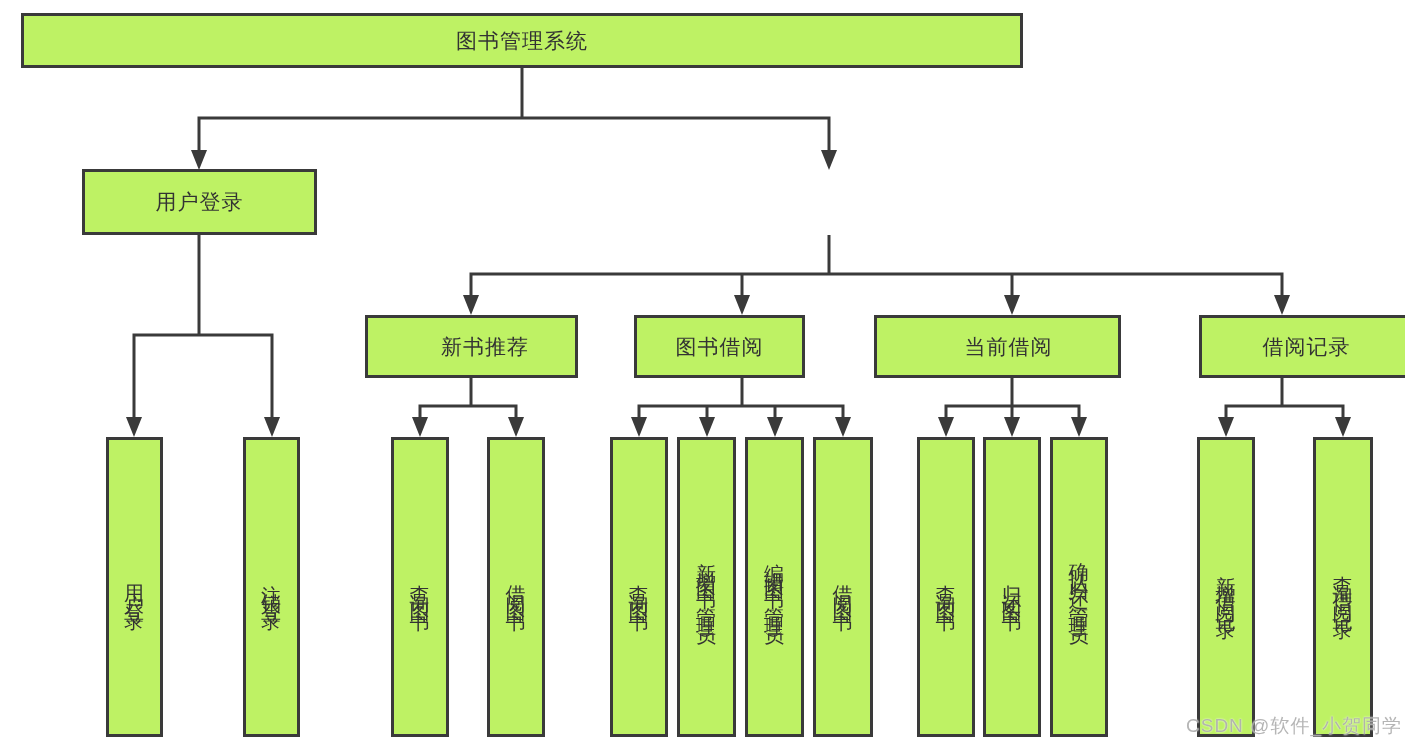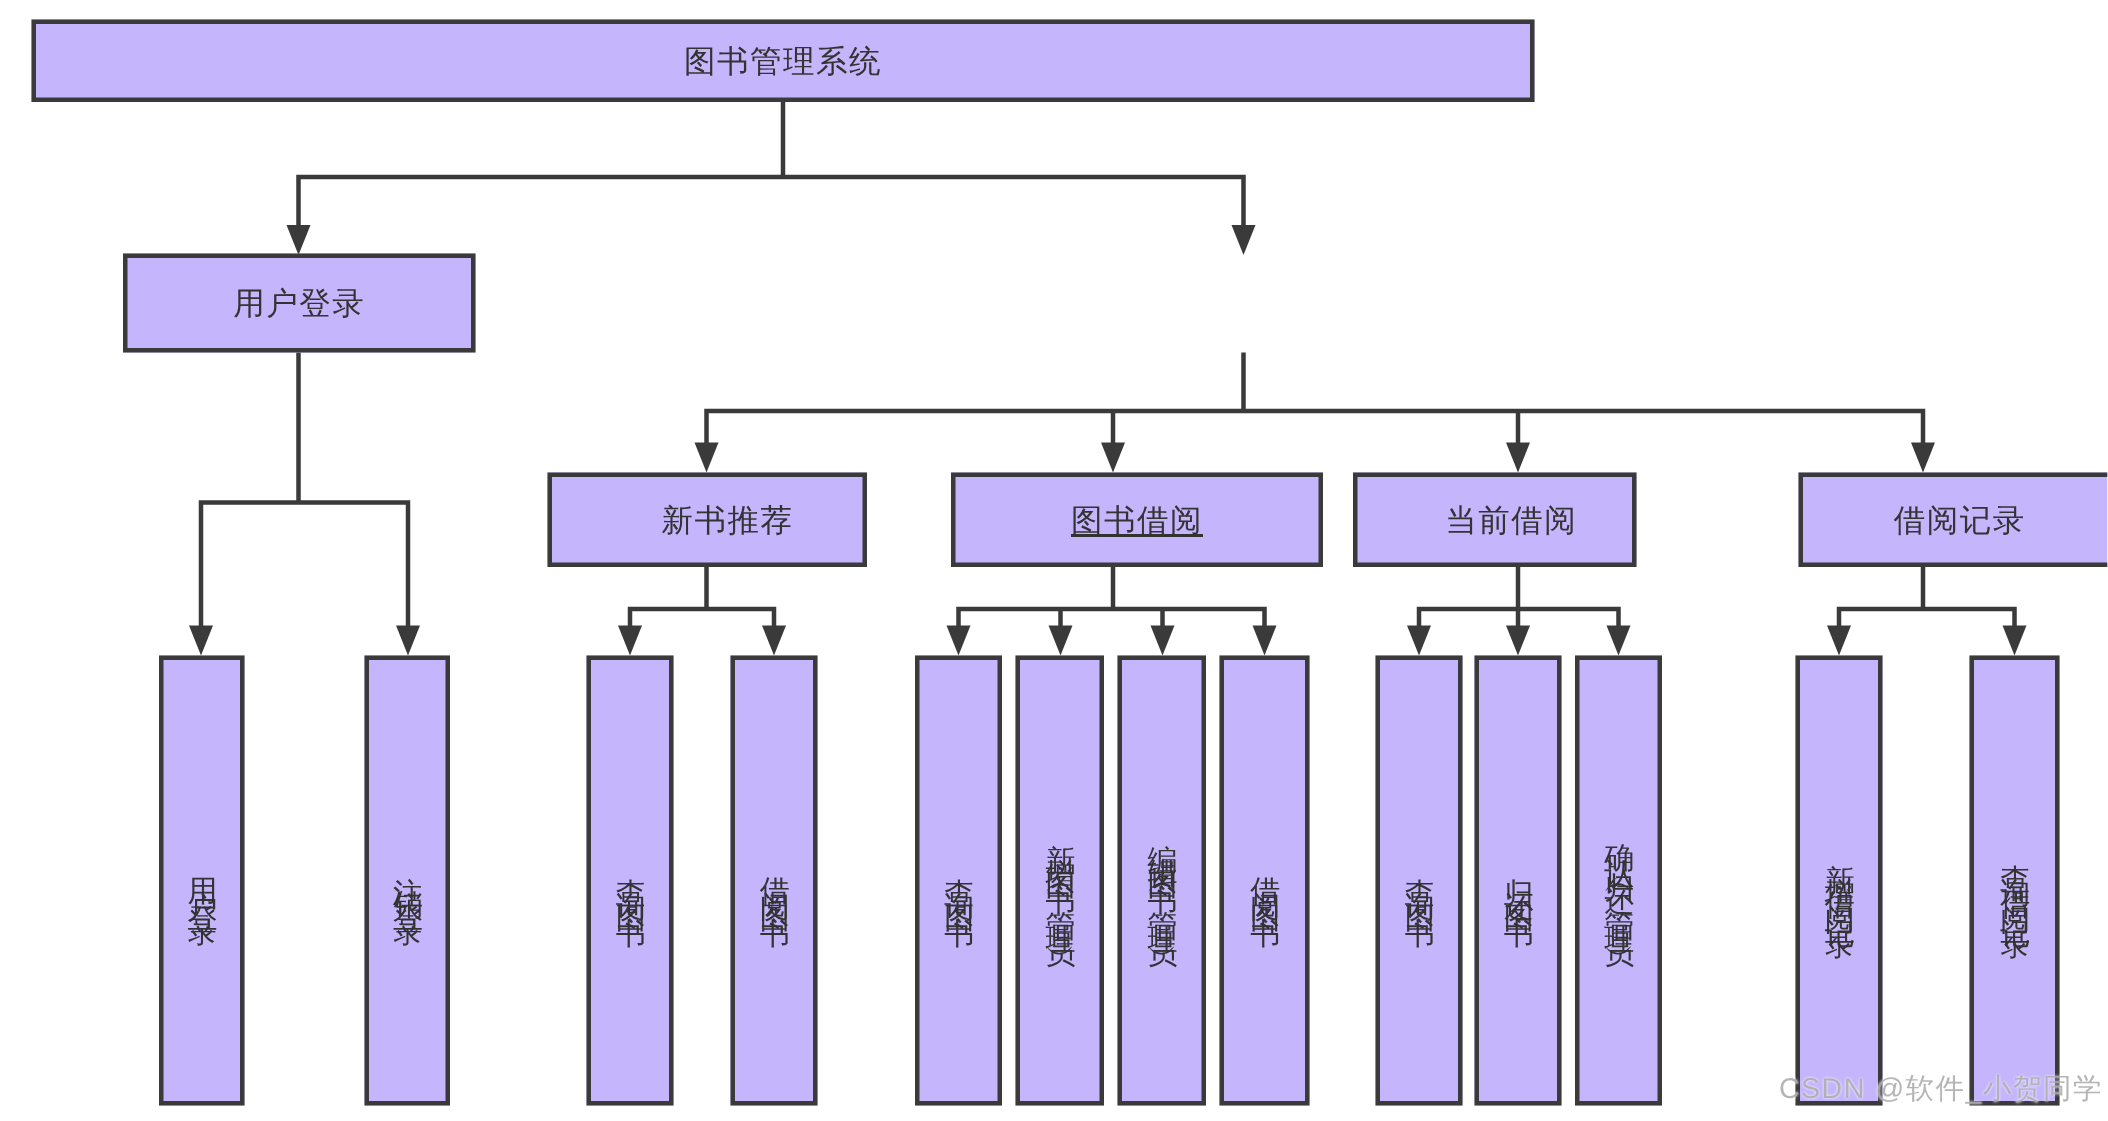--- a/index.html
+++ b/index.html
@@ -13,43 +13,43 @@
   }
   #wires {
     position: absolute;
     left: 0; top: 0;
     width: 1405px; height: 747px;
   }
   .box {
     position: absolute;
     box-sizing: border-box;
     border: 3px solid #3a3a3a;
-    background: #c4b5fd;
+    background: #bef264;
     display: flex;
     align-items: center;
     justify-content: center;
     color: #333333;
     font-size: 21px;
     letter-spacing: 1px;
     white-space: nowrap;
   }
   .leaf {
     writing-mode: vertical-rl;
     text-orientation: mixed;
     font-size: 20px;
     letter-spacing: 9px;
     line-height: 1;
   }
   
   .n-root    { left: 21px;   top: 13px;  width: 1002px; height: 55px; }
   .n-login   { left: 82px;   top: 169px; width: 235px;  height: 66px; }
   .n-mgmt    { left: 711px;  top: 169px; width: 235px;  height: 66px; }
   .n-newrec  { left: 365px;  top: 315px; width: 213px;  height: 63px; padding-left: 27px; }
-  .n-borrow  { left: 634px;  top: 315px; width: 248px;  height: 63px; text-decoration: underline; }
-  .n-current { left: 902px;  top: 315px; width: 189px;  height: 63px; padding-left: 22px; }
+  .n-borrow  { left: 634px;  top: 315px; width: 171px;  height: 63px; }
+  .n-current { left: 874px;  top: 315px; width: 247px;  height: 63px; padding-left: 22px; }
   .n-record  { left: 1175px; top: 315px; width: 215px;  height: 63px; margin-left: 24px; }
   .lf { top: 437px; height: 300px; }
   .l-u1 { left: 106px;  width: 57px; }
   .l-u2 { left: 243px;  width: 57px; }
   .l-n1 { left: 391px;  width: 58px; }
   .l-n2 { left: 487px;  width: 58px; }
   .l-b1 { left: 610px;  width: 58px; }
   .l-b2 { left: 677px;  width: 59px; }
   .l-b3 { left: 745px;  width: 59px; }
   .l-b4 { left: 813px;  width: 60px; }

